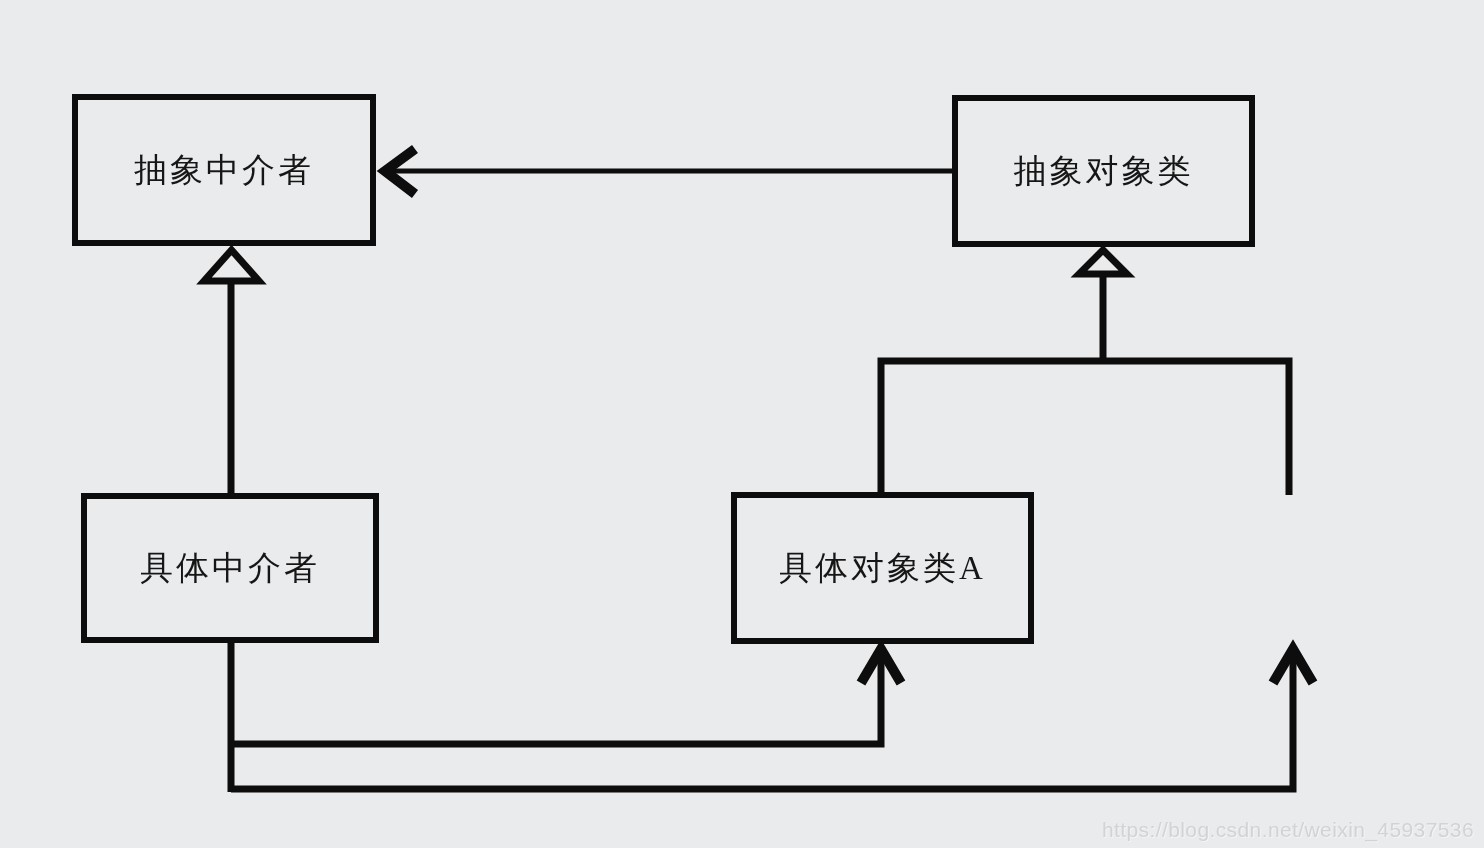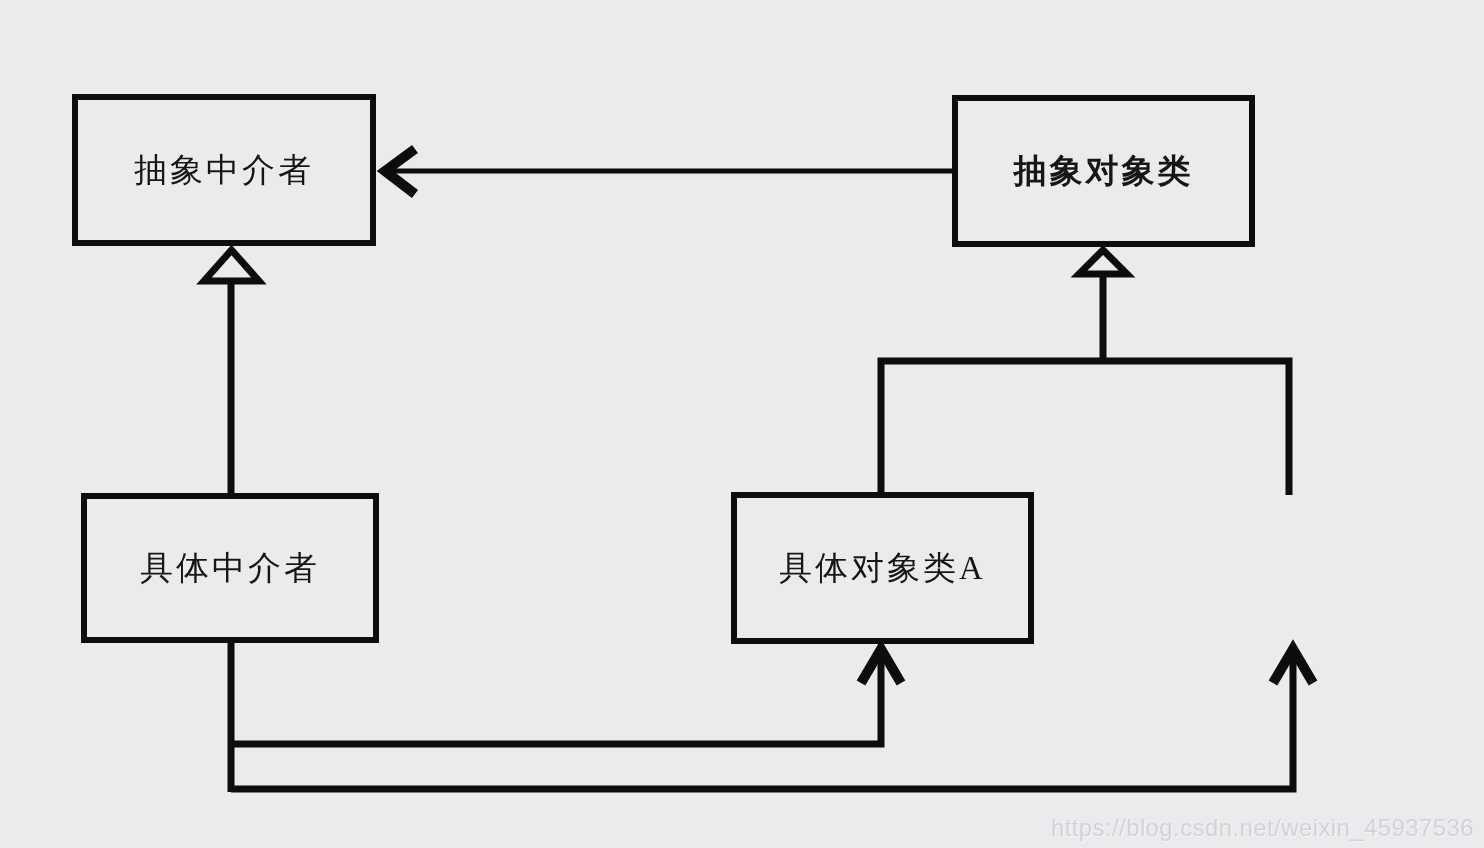--- a/index.html
+++ b/index.html
@@ -31,30 +31,30 @@
     align-items: center;
     justify-content: center;
   }
   .class-box .label {
     font-size: 33px;
     letter-spacing: 3px;
     color: #161616;
     white-space: nowrap;
   }
   #box-abstract-mediator   { left: 72px;  top: 94px;  width: 304px; height: 152px; }
-  #box-abstract-colleague  { left: 952px; top: 95px;  width: 303px; height: 152px; font-weight: bold; }
+  #box-abstract-colleague  { left: 952px; top: 95px;  width: 303px; height: 152px; }
   #box-concrete-mediator   { left: 81px;  top: 493px; width: 298px; height: 150px; }
   #box-concrete-colleague-a{ left: 731px; top: 492px; width: 303px; height: 152px; }
   #box-concrete-colleague-b{ left: 1140px;top: 493px; width: 307px; height: 151px; }
   .watermark {
     position: absolute;
     right: 10px;
     bottom: 6px;
     font-family: "Liberation Sans", "DejaVu Sans", sans-serif;
-    font-size: 24px;
+    font-size: 21px;
     letter-spacing: 0.4px;
     color: #d2d3d6;
     text-shadow: 1px 1px 0 #f4f4f6;
     user-select: none;
   }
 </style>
 </head>
 <body>
 
 <div class="canvas">

